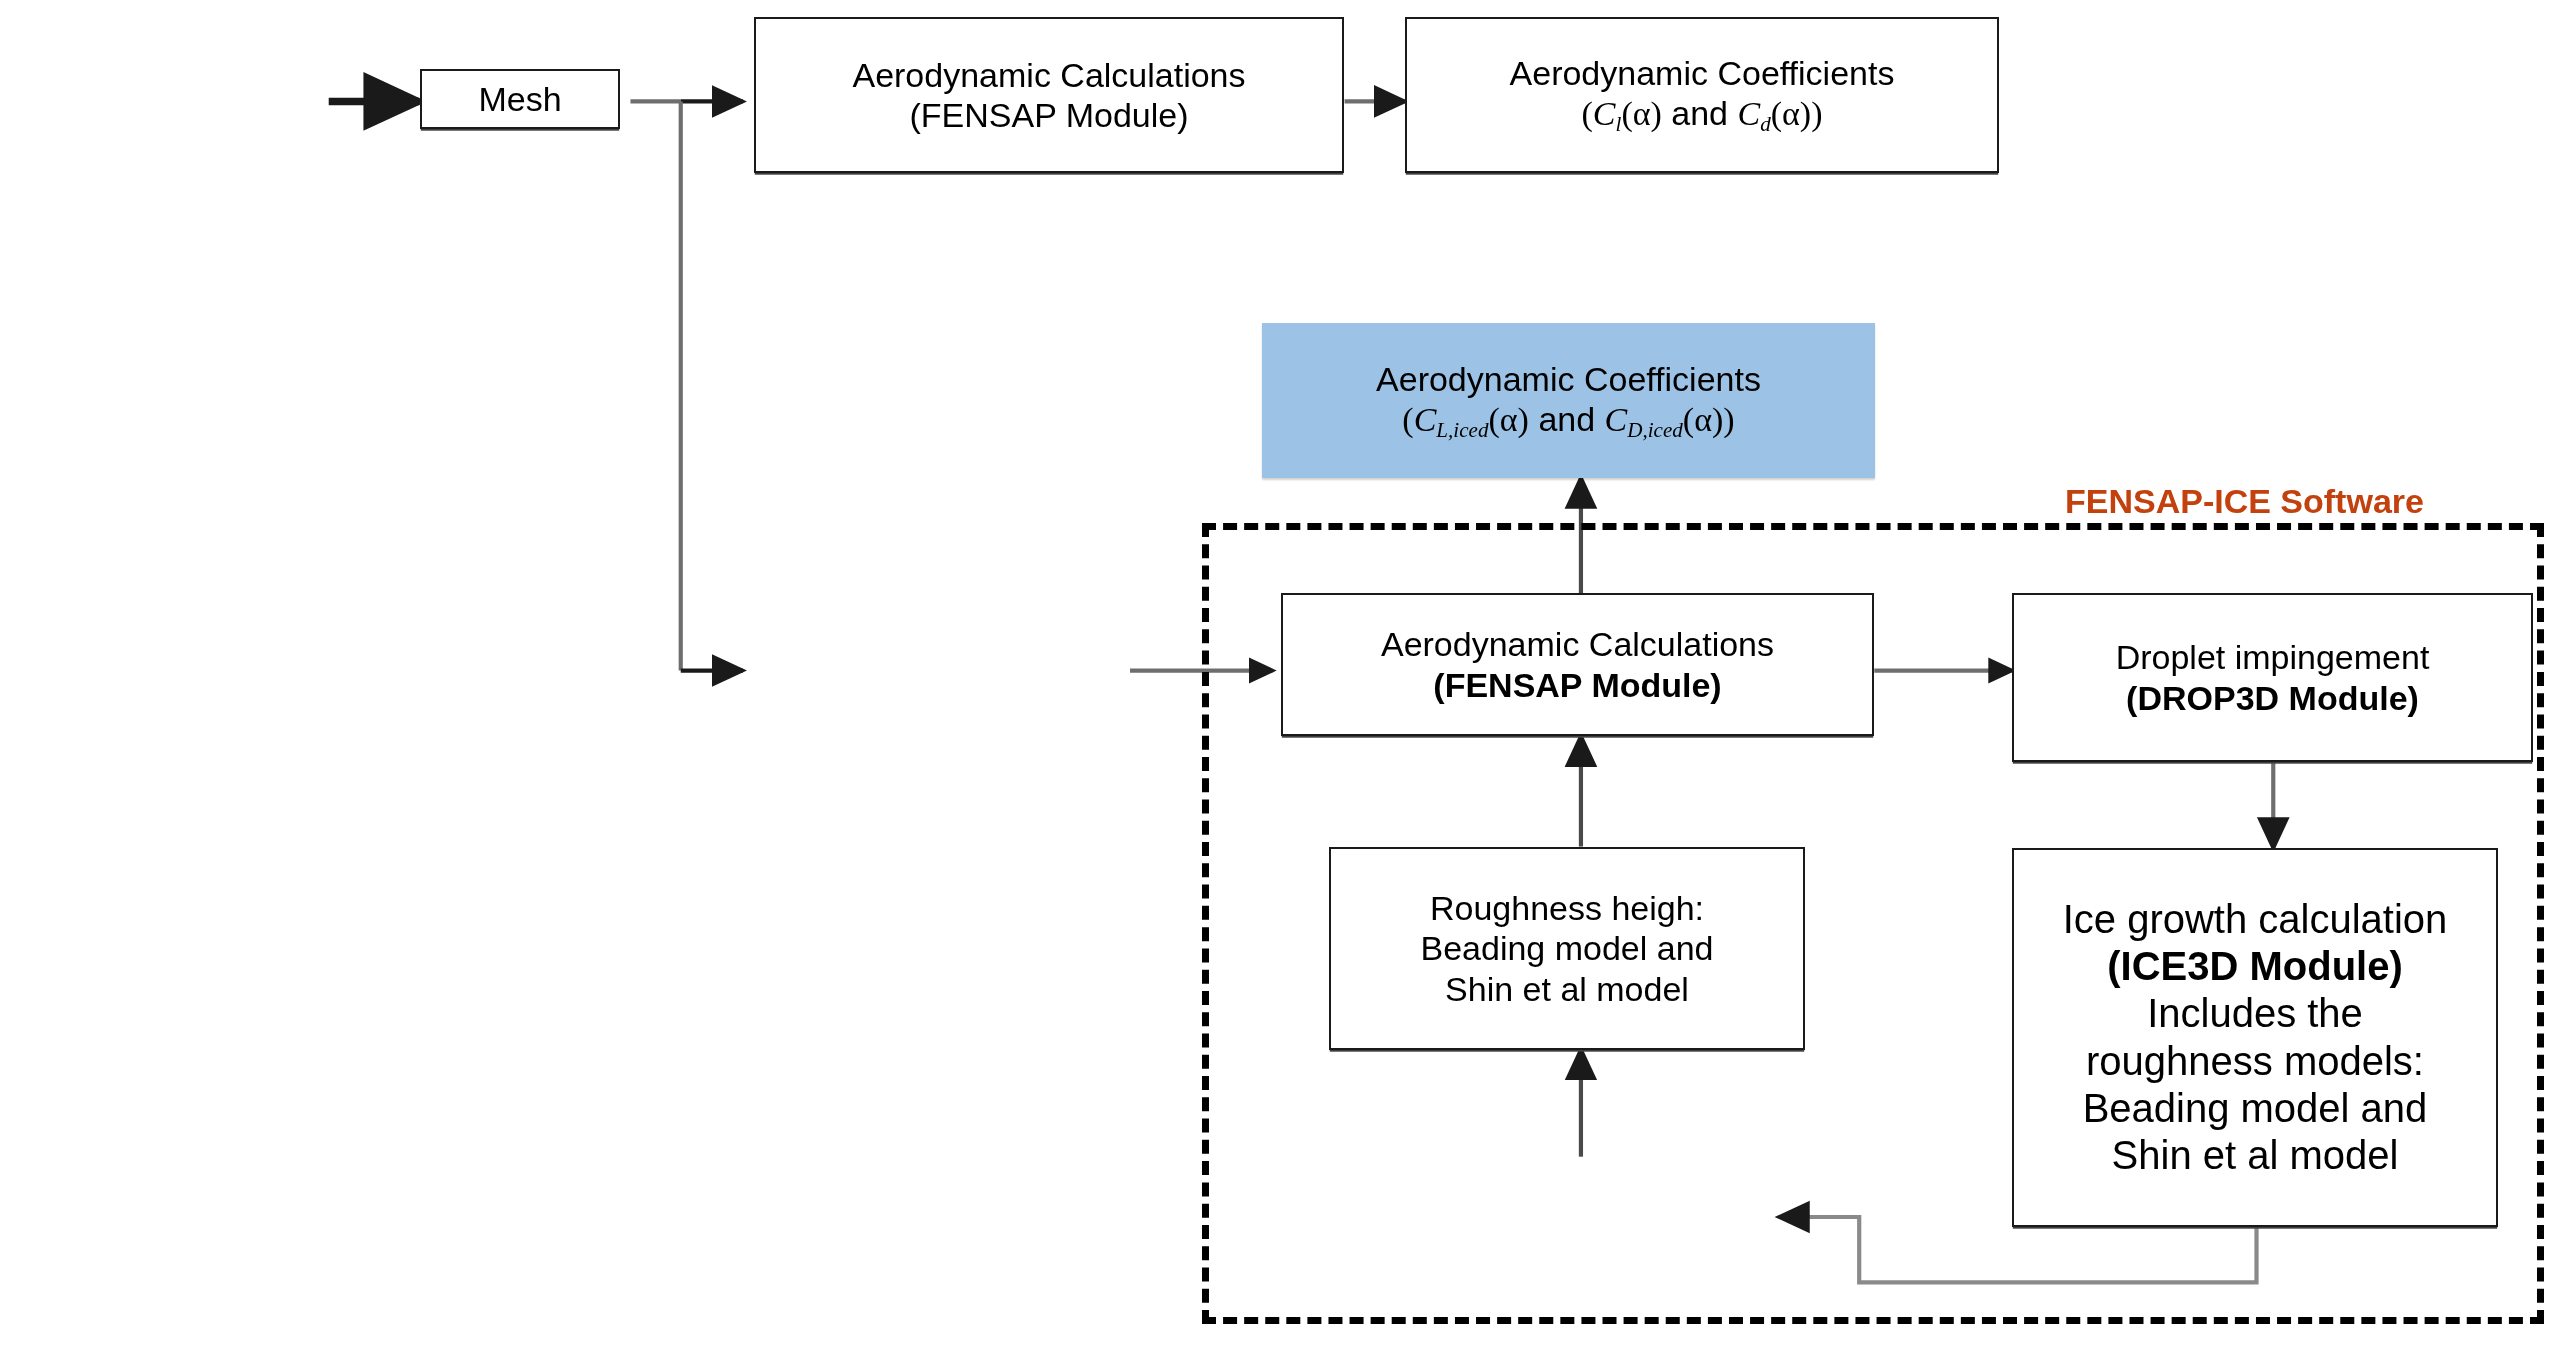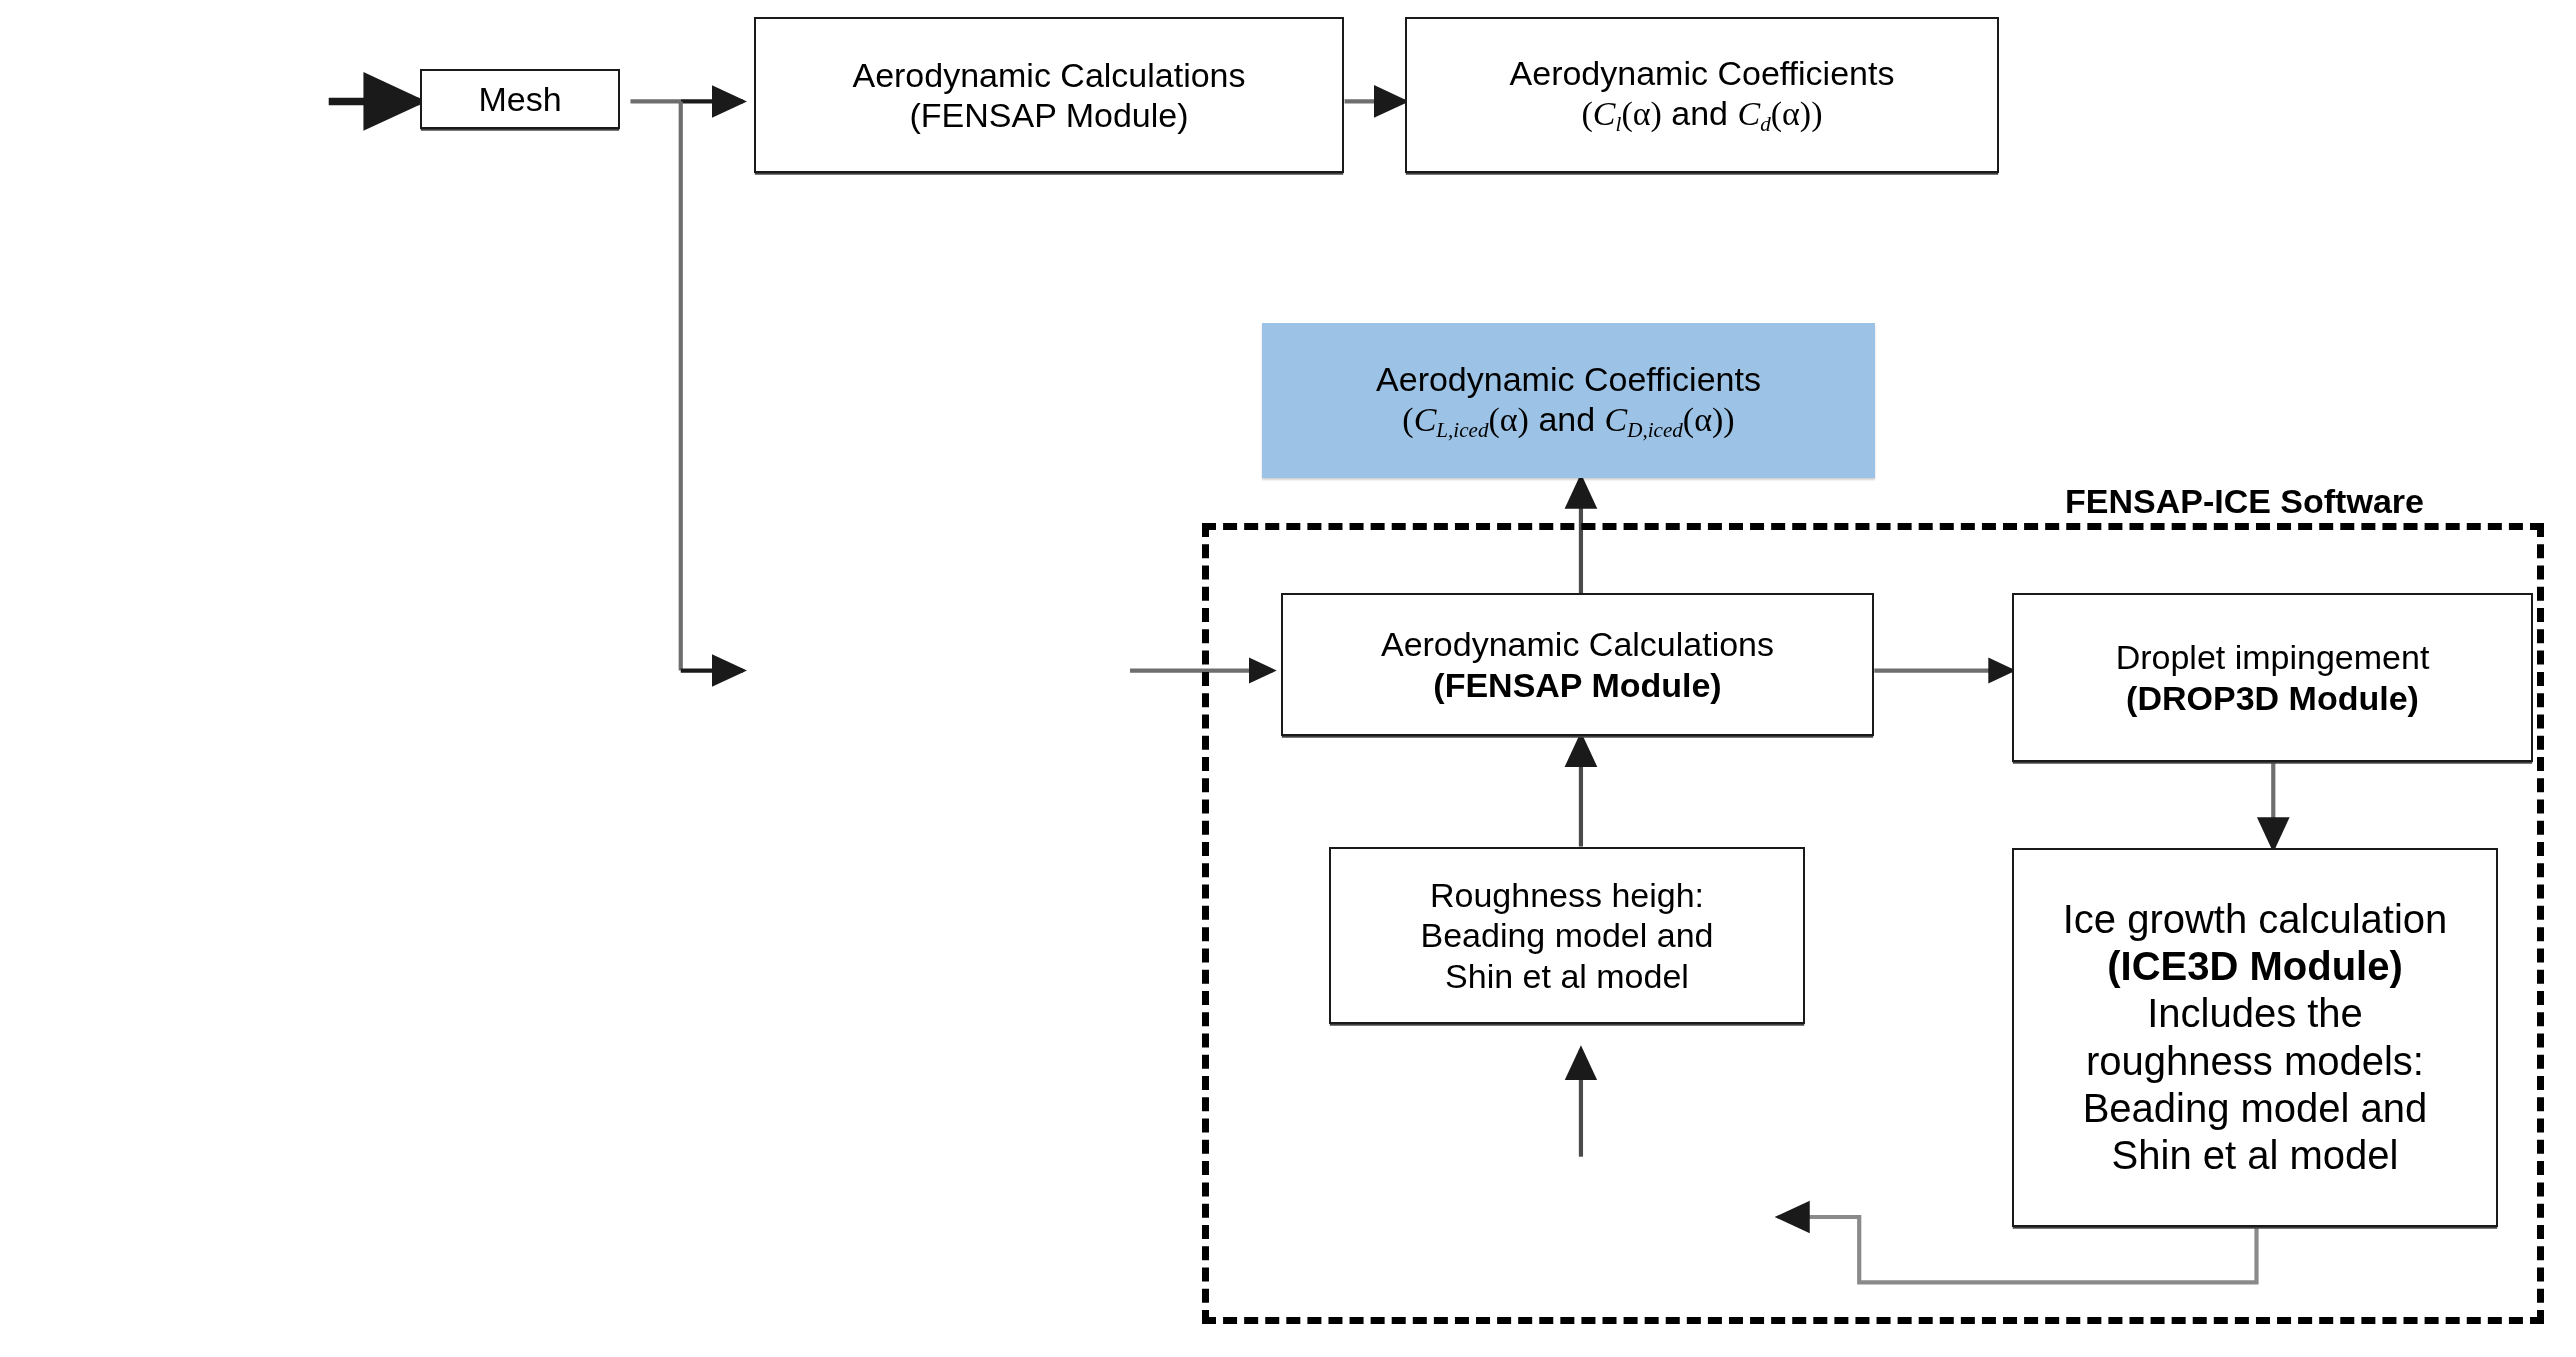--- a/index.html
+++ b/index.html
@@ -41,21 +41,21 @@
     box-shadow:0 1.7px 1.7px rgba(0,0,0,.18);
   }
   .b{font-weight:bold;}
   
   .mi{font-family:"Liberation Serif",serif;font-style:italic;}
   .mup{font-family:"Liberation Serif",serif;font-style:normal;}
   .sub{font-size:.62em;vertical-align:-0.28em;font-family:"Liberation Serif",serif;font-style:italic;}
   .grp-label{
     position:absolute;
     font-weight:bold;
-    color:#000000;
+    color:#c2410c;
     white-space:nowrap;
   }
   .dashed-group{
     position:absolute;
     box-sizing:border-box;
     border:7.5px dashed #000000;
     background:transparent;
   }
   svg.wires{
     position:absolute;
@@ -147,21 +147,21 @@
 
   <div class="node box-white" style="left:2012px;top:848px;width:486px;height:379px;font-size:40px;">
     <span class="ln">Ice growth calculation</span>
     <span class="ln b">(ICE3D Module)</span>
     <span class="ln">Includes the</span>
     <span class="ln">roughness models:</span>
     <span class="ln">Beading model and</span>
     <span class="ln">Shin et al model</span>
   </div>
 
-  <div class="node box-white" style="left:1329px;top:847px;width:476px;height:177px;font-size:34px;">
+  <div class="node box-white" style="left:1329px;top:847px;width:476px;height:203px;font-size:34px;">
     <span class="ln">Roughness heigh:</span>
     <span class="ln">Beading model and</span>
     <span class="ln">Shin et al model</span>
   </div>
 
 
 </div>
 
 
 </body></html>

